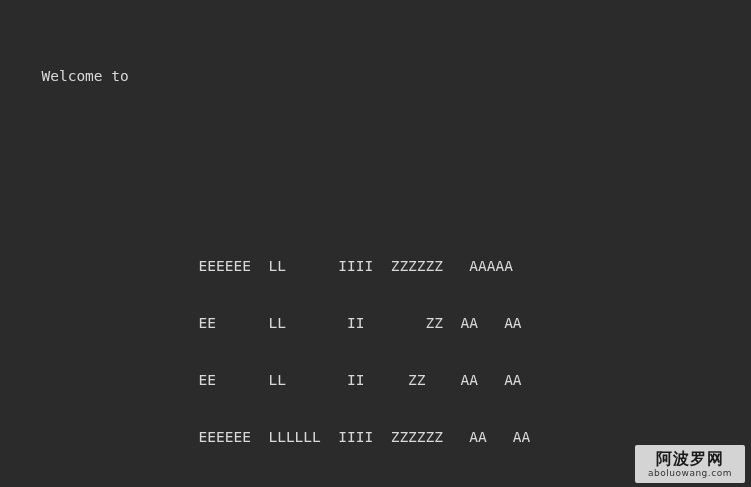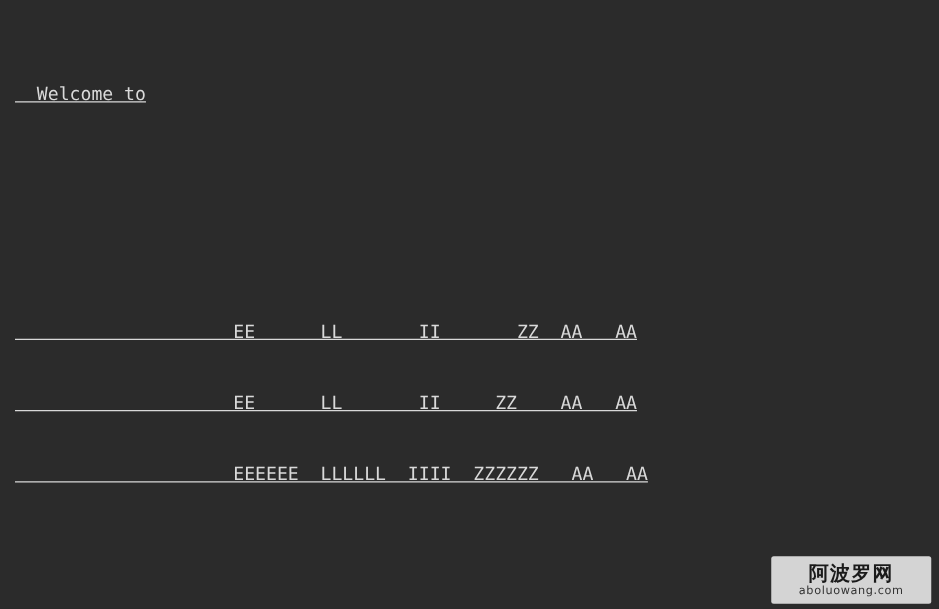--- a/index.html
+++ b/index.html
@@ -23,34 +23,33 @@
     font-size: 14.5px;
     line-height: 19px;
     padding: 10px 0 0 0;
     box-sizing: border-box;
     white-space: pre;
     letter-spacing: 0px;
   }
   .line {
     white-space: pre;
     min-height: 19px;
-    padding-left: 12px;
-    text-decoration: underline;
+    padding-left: 24px;
   }
   .blank {
     height: 19px;
   }
   .banner {
     color: #d9d9d9;
   }
   .watermark {
     position: absolute;
     right: 6px;
     bottom: 4px;
-    width: 128px;
+    width: 110px;
     height: 38px;
     background: rgba(255,255,255,0.80);
     border-radius: 2px;
     display: flex;
     flex-direction: column;
     align-items: center;
     justify-content: center;
     font-family: "DejaVu Sans", "Liberation Sans", sans-serif;
     color: #222;
   }
@@ -71,20 +70,21 @@
 </head>
 <body>
 
 <div id="terminal">
 
   <div class="line welcome">  Welcome to</div>
 
   <div class="blank"></div>
 
   <div class="banner">
+    <div class="line">                    EEEEEE  LL      IIII  ZZZZZZ   AAAAA</div>
     <div class="line">                    EE      LL       II       ZZ  AA   AA</div>
     <div class="line">                    EE      LL       II     ZZ    AA   AA</div>
     <div class="line">                    EEEEEE  LLLLLL  IIII  ZZZZZZ   AA   AA</div>
   </div>
 
   
 
   
 
   

